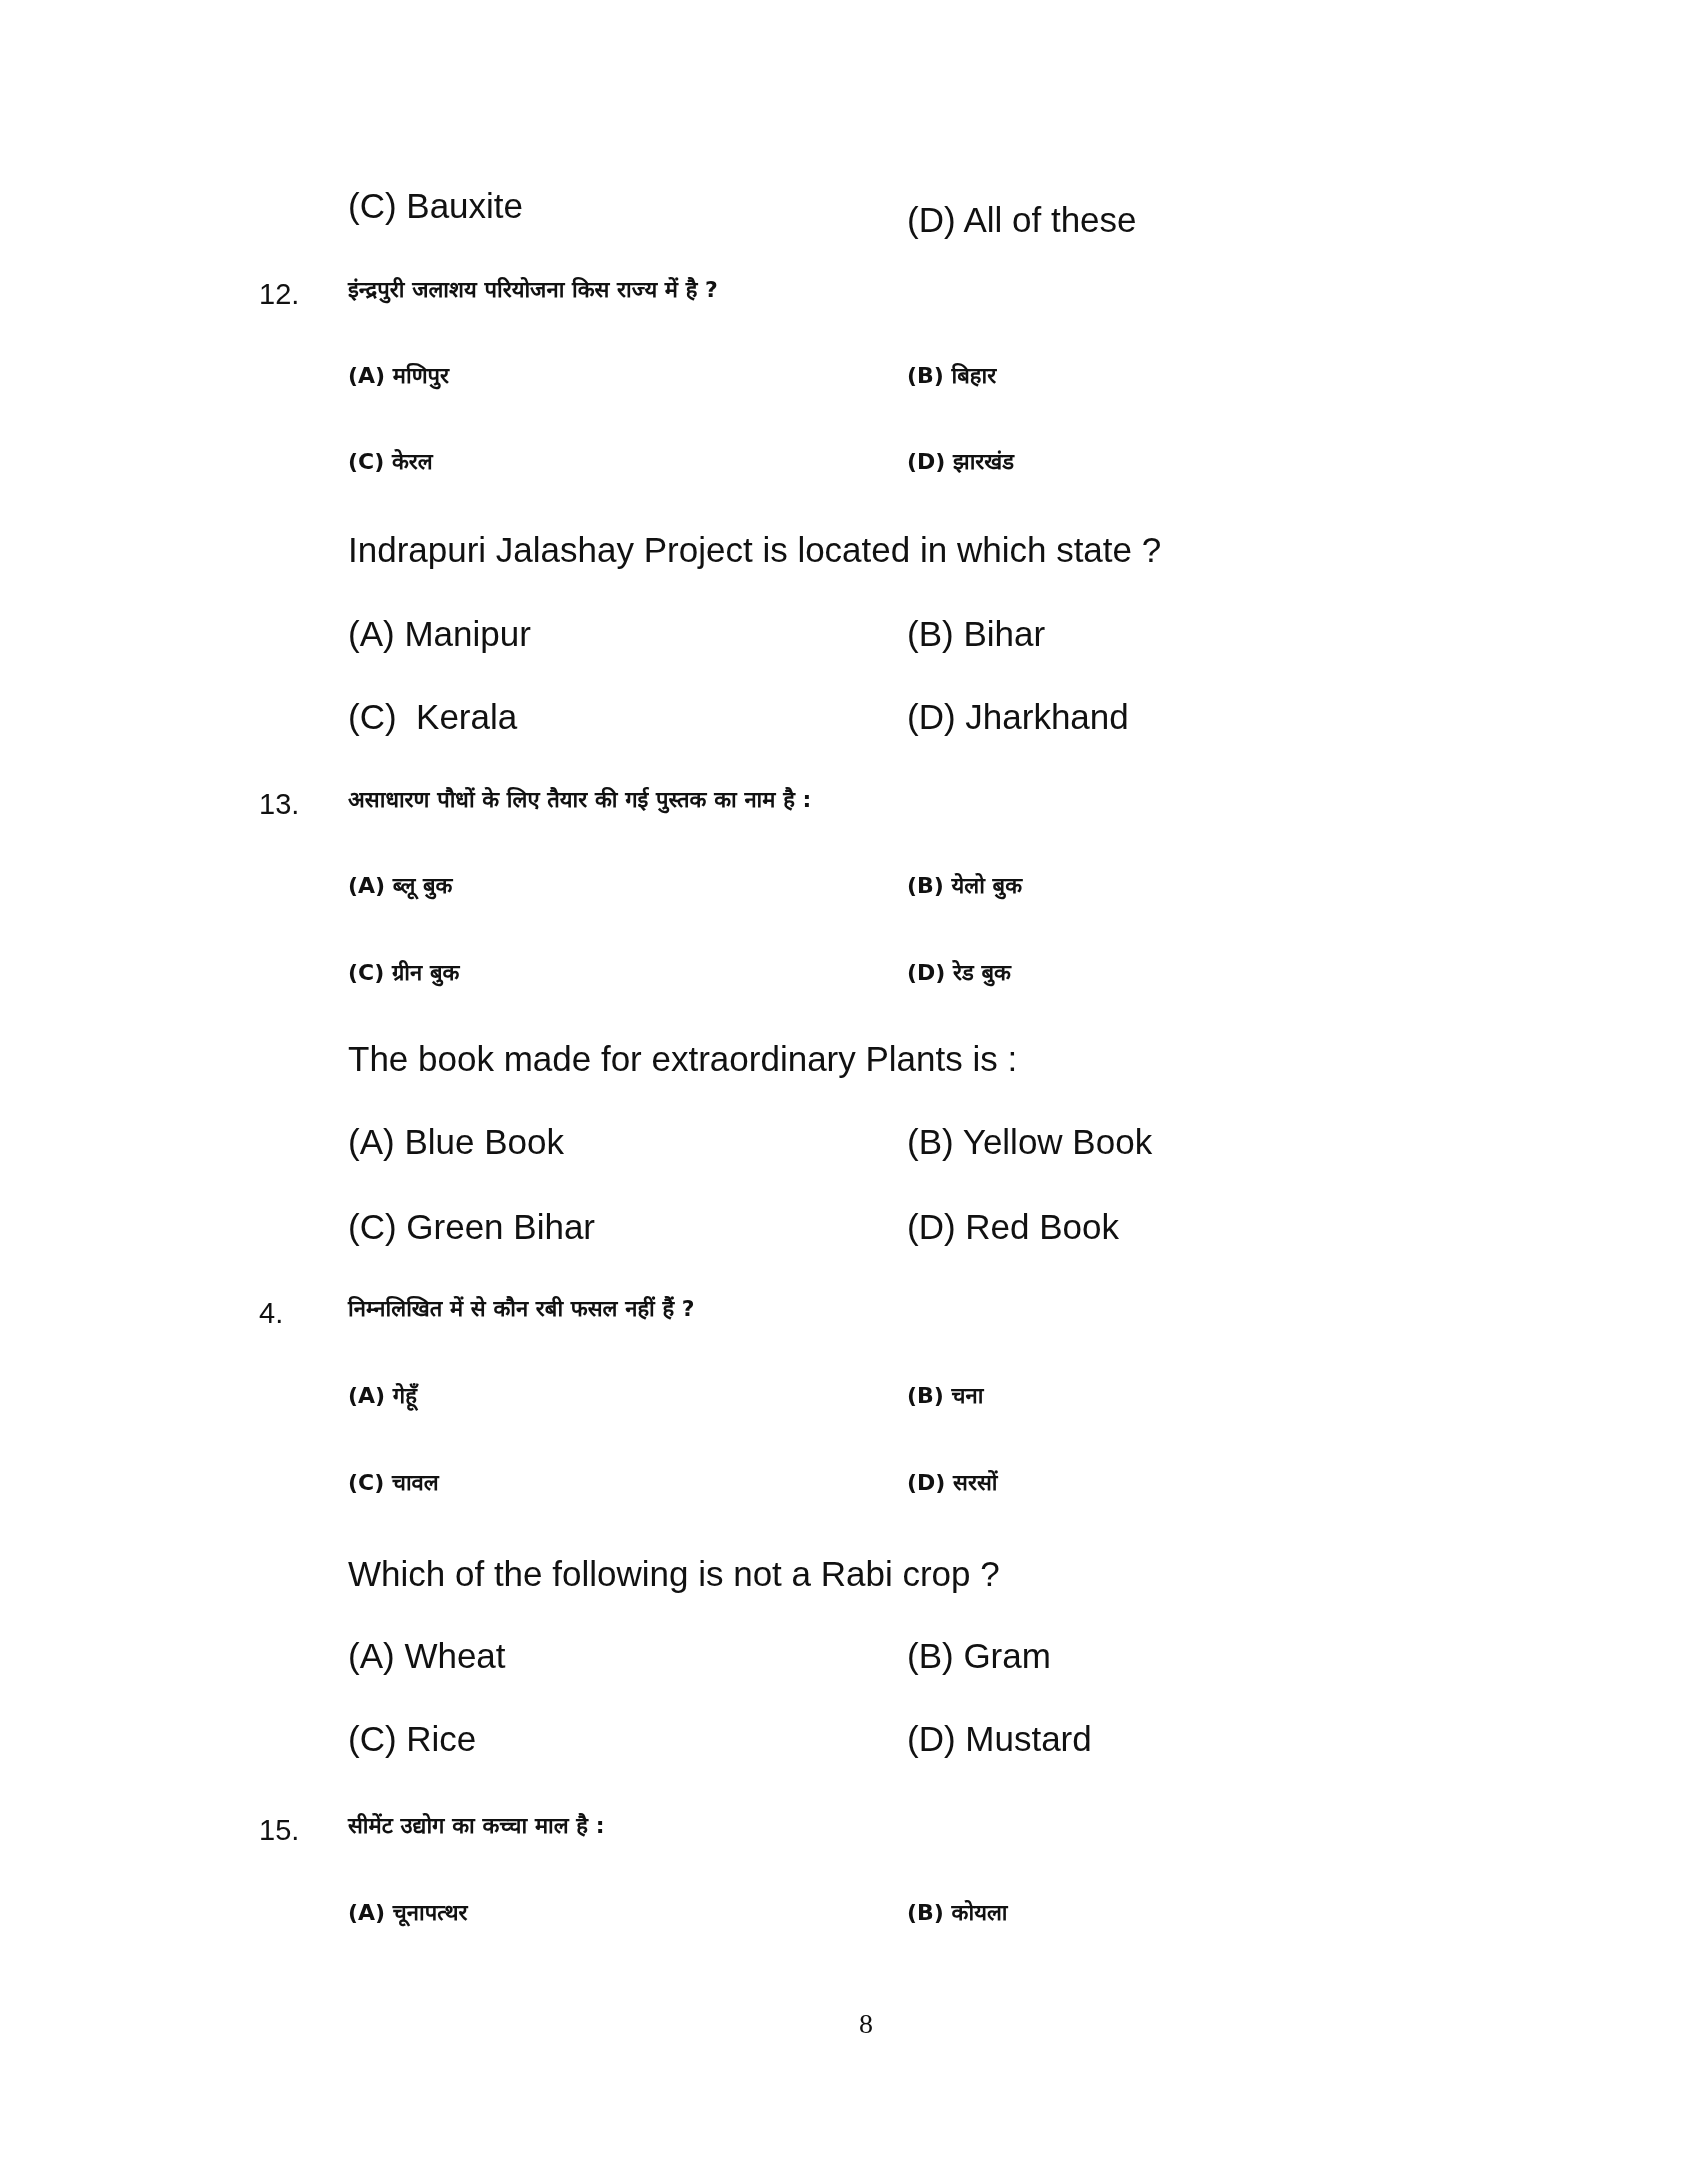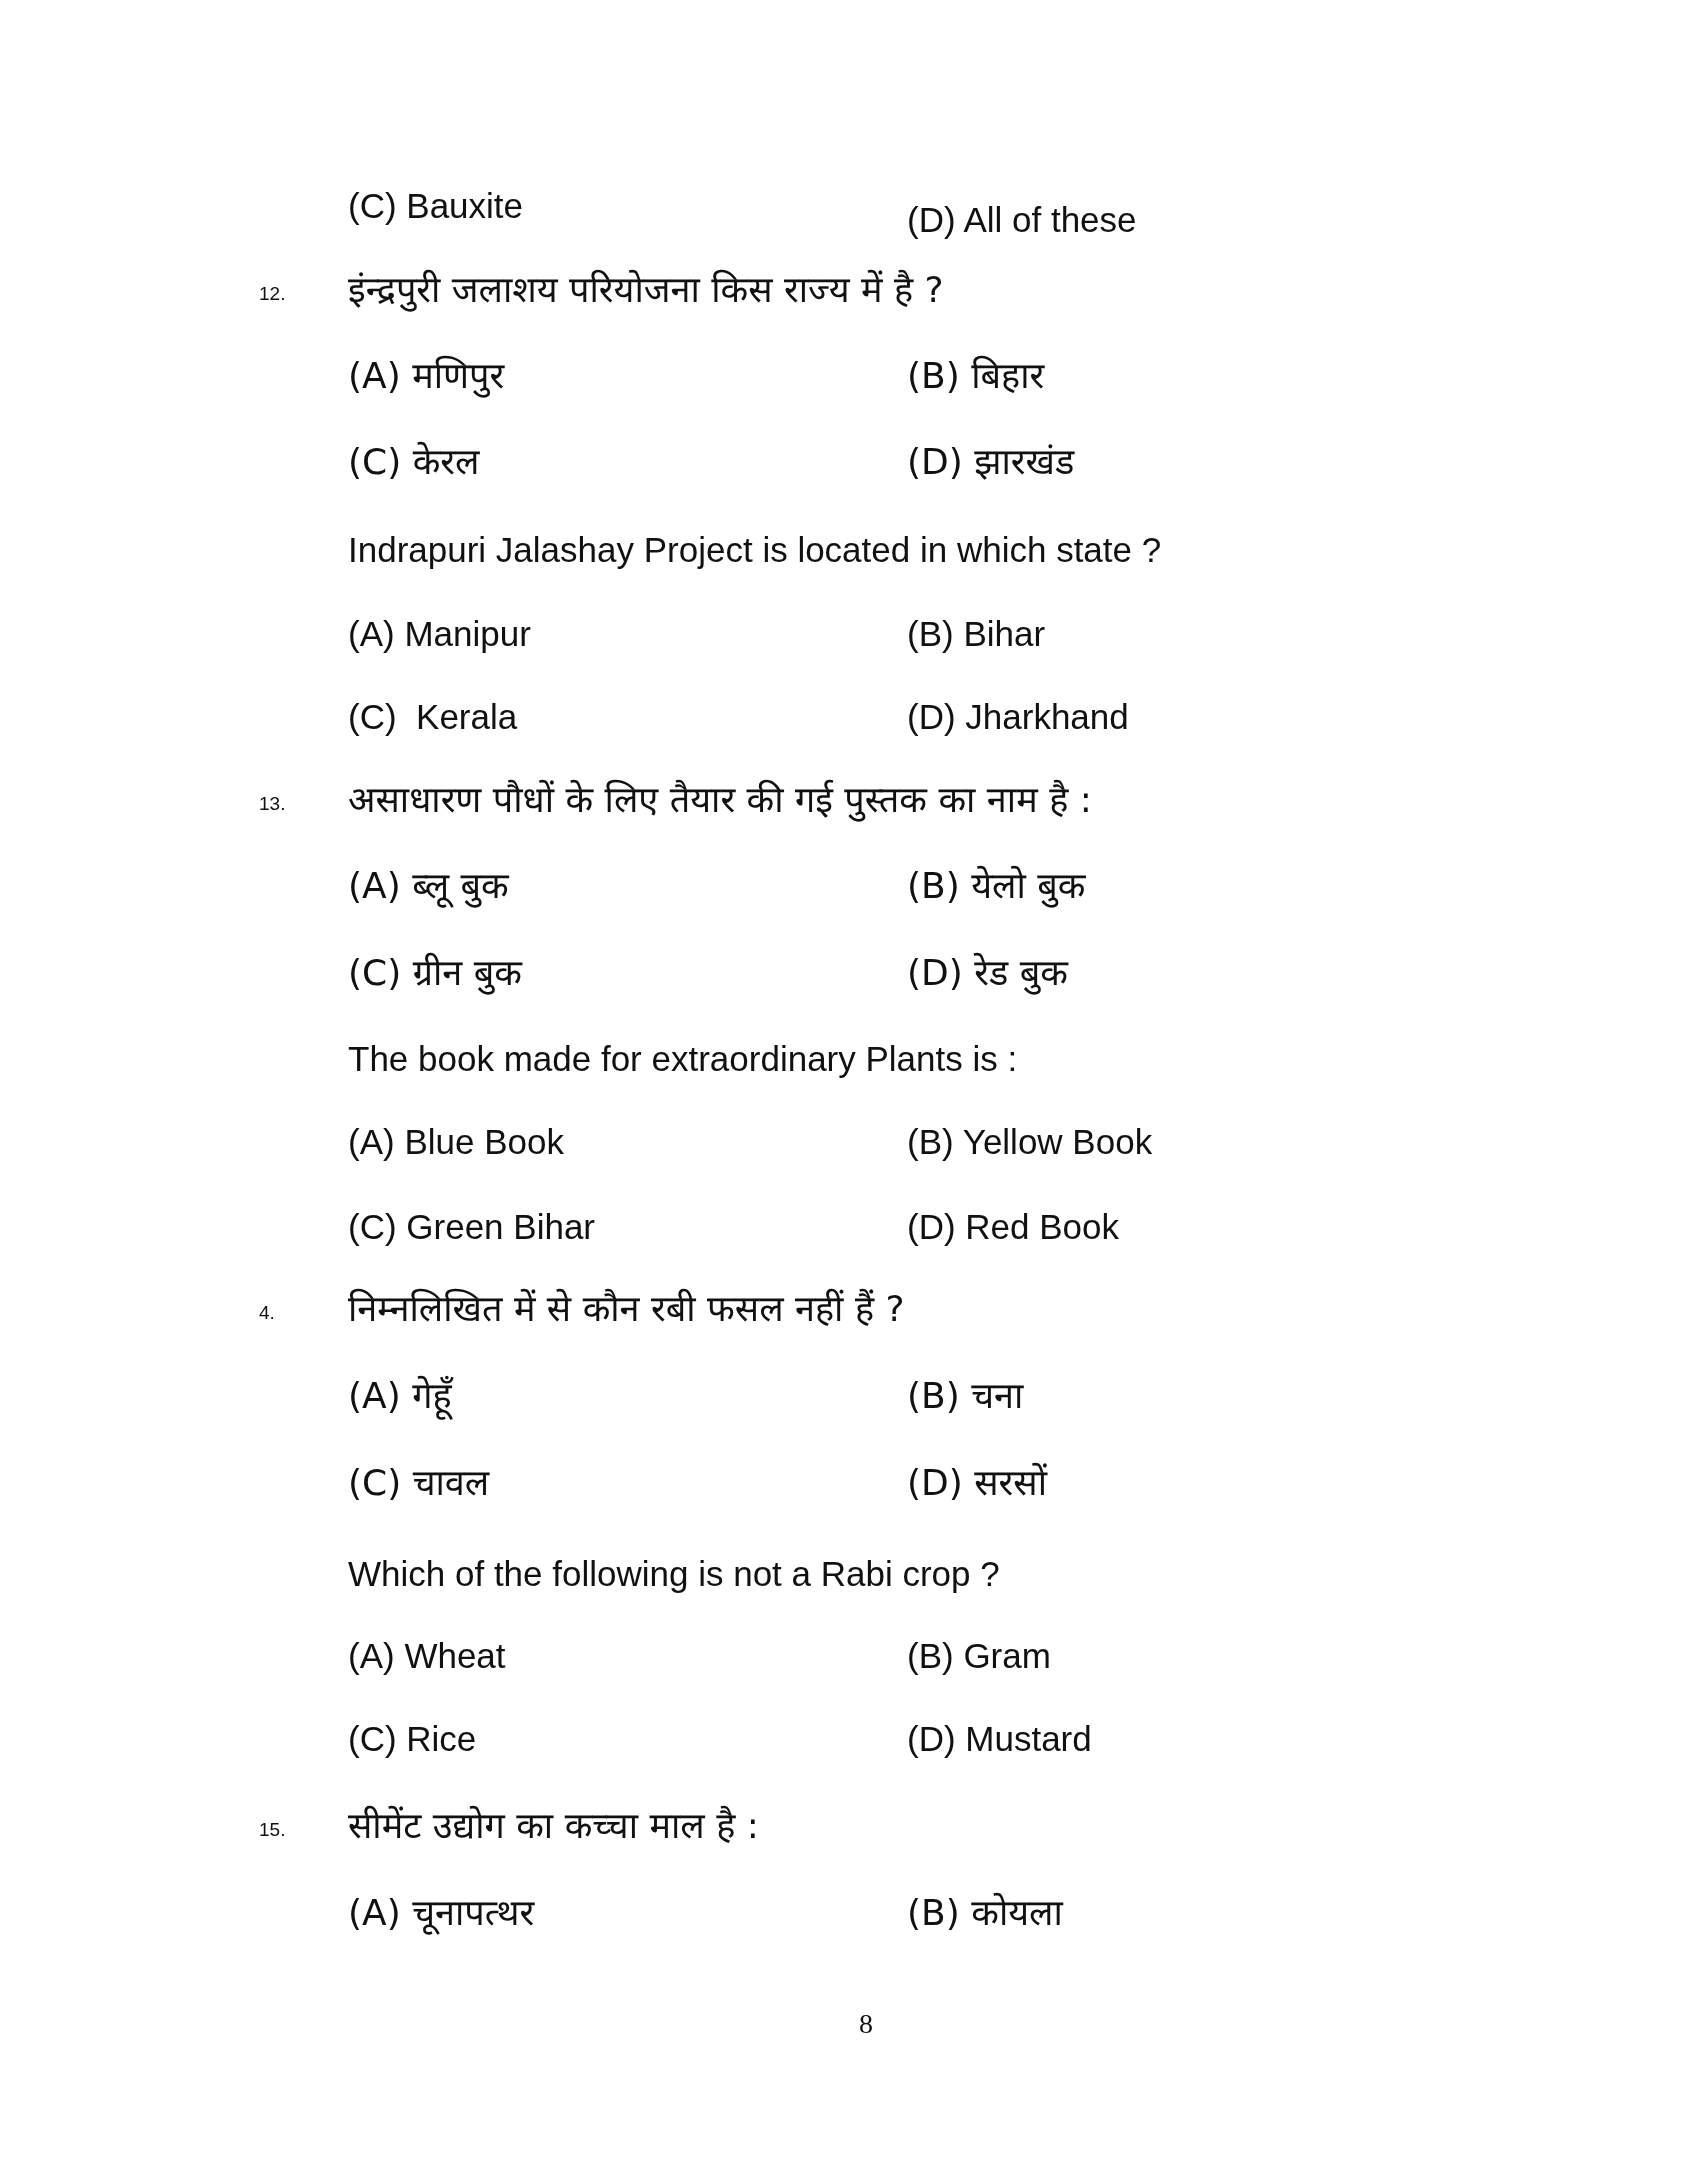--- a/index.html
+++ b/index.html
@@ -1,19 +1,19 @@
 <!DOCTYPE html>
 <html><head>
 <meta charset="utf-8">
 <style>
   html, body { margin:0; padding:0; background:#ffffff; }
   body { width:1683px; height:2178px; position:relative; overflow:hidden; color:#111; }
   .line { position:absolute; font-family:"Liberation Sans", sans-serif; font-size:35px; line-height:44px; white-space:pre; transform:translateY(-50%);text-align:right; }
-  .hindi { font-family:"DejaVu Sans", sans-serif; font-size:36px; }
-  .qnum { position:absolute; left:259px; font-family:"Liberation Sans", sans-serif; font-size:19px; line-height:40px; transform:translateY(-40%); }
+  .hindi { font-family:"DejaVu Sans", sans-serif; font-size:22px;font-weight:bold; }
+  .qnum { position:absolute; left:259px; font-family:"Liberation Sans", sans-serif; font-size:29px; line-height:40px; transform:translateY(-40%); }
   .colA { left:348px; }
   .colB { left:907px; }
   .pagenum { position:absolute; left:859px; top:2008px; font-family:"Liberation Serif", serif; font-size:28px; }
 </style>
 </head>
 <body>
 
 <div class="line colA" style="top:206px">(C) Bauxite</div>
 <div class="line colB" style="top:220px">(D) All of these</div>
 

